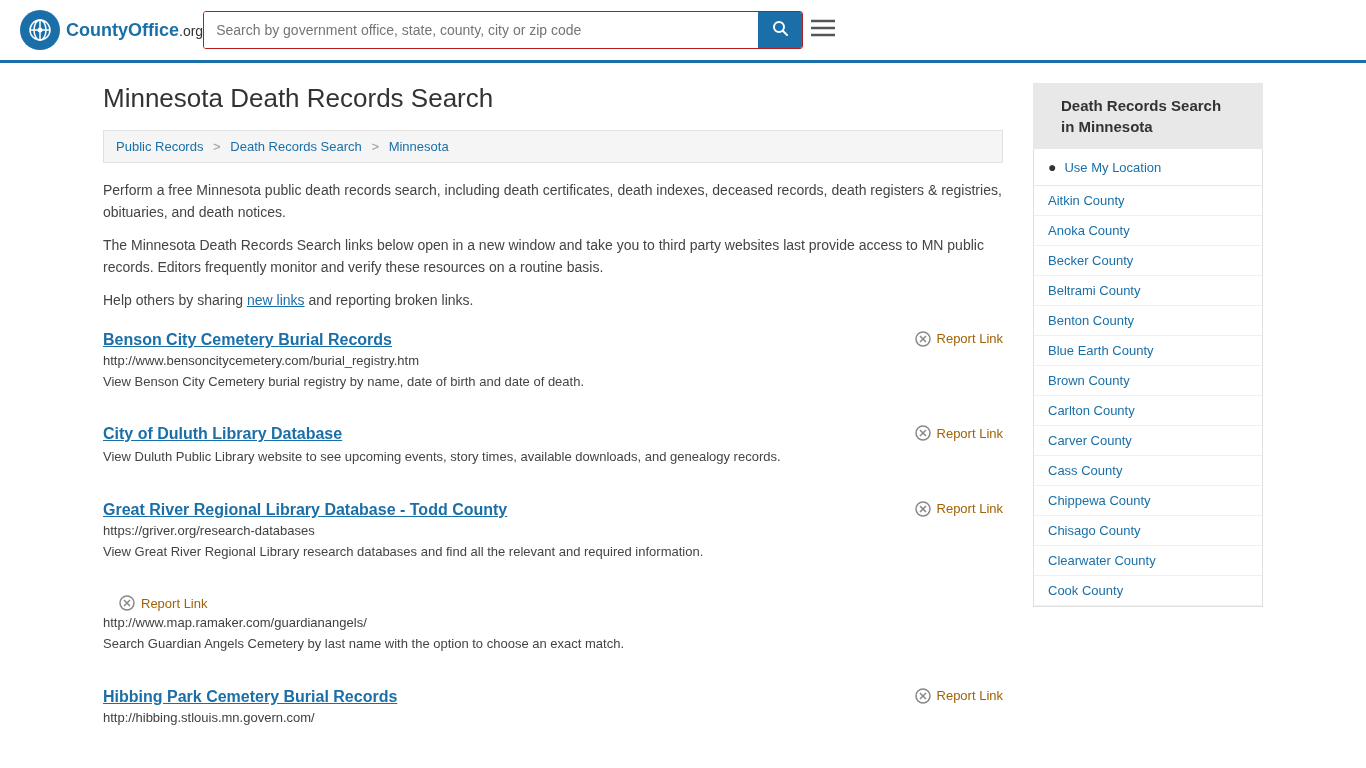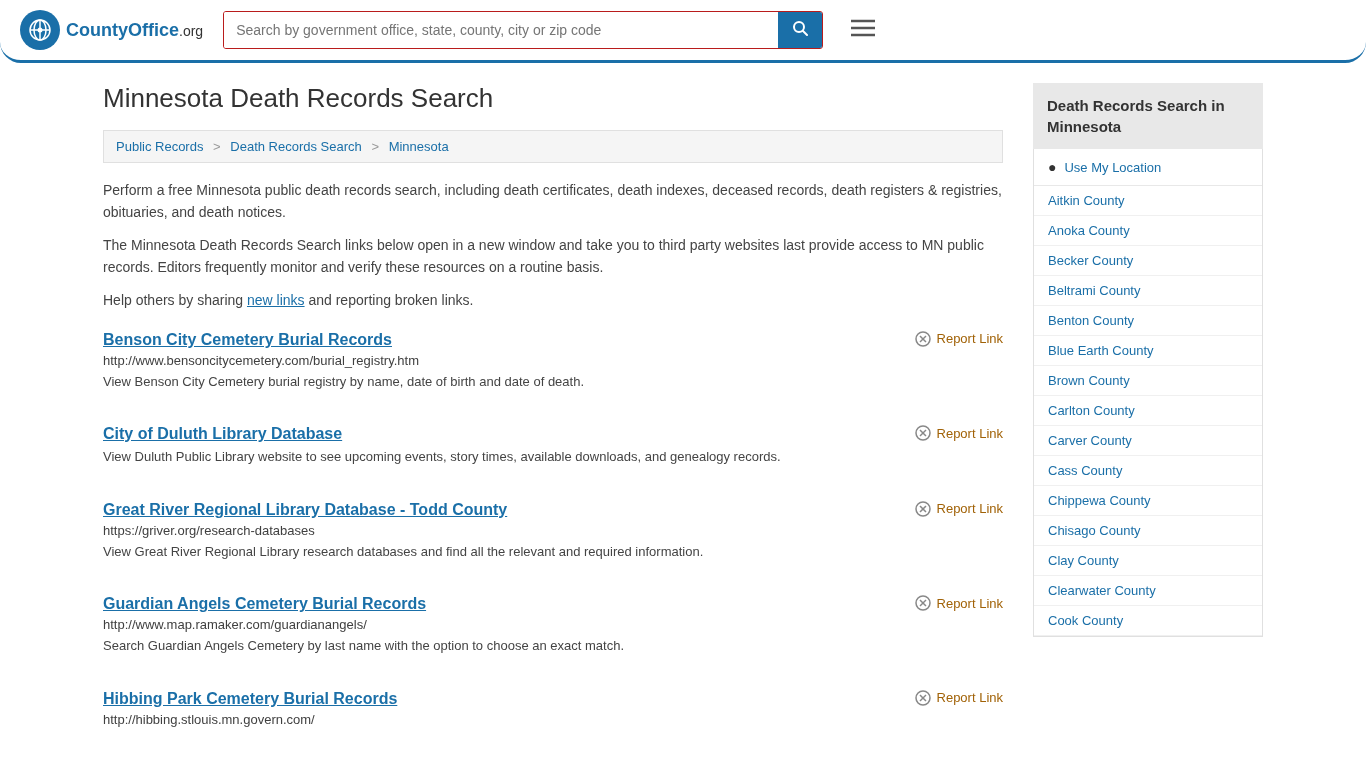--- a/index.html
+++ b/index.html
@@ -5,22 +5,20 @@
     * { margin: 0; padding: 0; box-sizing: border-box; }
     body { font-family: Arial, sans-serif; font-size: 14px; color: #333; background: #fff; }
 
     
     .header {
       background: #fff;
       border-bottom: 3px solid #1a6fa8;
       padding: 10px 20px;
       display: flex;
       align-items: center;
-      gap: 20px;
-      border-radius: 21px;
     }
     .logo-area {
       display: flex;
       align-items: center;
       gap: 6px;
       text-decoration: none;
     }
     .logo-circle {
       width: 40px;
       height: 40px;
@@ -159,21 +157,21 @@
       line-height: 1.5;
     }
 
     
     .sidebar {
       width: 230px;
       flex-shrink: 0;
     }
     .sidebar-title {
       background: #e8e8e8;
-      padding: 12px 14px;
+      padding: 12px 28px;
       font-size: 15px;
       font-weight: bold;
       color: #333;
       margin-bottom: 0;
       line-height: 1.4;
     }
     .sidebar-section {
       border: 1px solid #e0e0e0;
       border-top: none;
     }
@@ -317,21 +315,20 @@
             <line x1="11" y1="5" x2="5" y2="11" stroke="#888" stroke-width="1.5"></line>
           </svg>
           Report Link
         </span>
       </div>
       <div class="record-url">https://griver.org/research-databases</div>
       <div class="record-desc">View Great River Regional Library research databases and find all the relevant and required information.</div>
     </div>
         <div class="record-item">
       <div class="record-header">
-        <a class="record-title" href="#">Guardian Angels Cemetery Burial Records</a>
         <span class="report-link">
           <svg width="16" height="16" viewBox="0 0 16 16" fill="none">
             <circle cx="8" cy="8" r="7" stroke="#888" stroke-width="1.5"></circle>
             <line x1="5" y1="5" x2="11" y2="11" stroke="#888" stroke-width="1.5"></line>
             <line x1="11" y1="5" x2="5" y2="11" stroke="#888" stroke-width="1.5"></line>
           </svg>
           Report Link
         </span>
       </div>
       <div class="record-url">http://www.map.ramaker.com/guardianangels/</div>
@@ -395,23 +392,20 @@
           <li>
             <a href="#">Cass County</a>
           </li>
           <li>
             <a href="#">Chippewa County</a>
           </li>
           <li>
             <a href="#">Chisago County</a>
           </li>
           <li>
-            <a href="#">Clay County</a>
-          </li>
-          <li>
             <a href="#">Clearwater County</a>
           </li>
           <li>
             <a href="#">Cook County</a>
           </li>
         </ul>
     </div>
   </div>
 
 </div>

